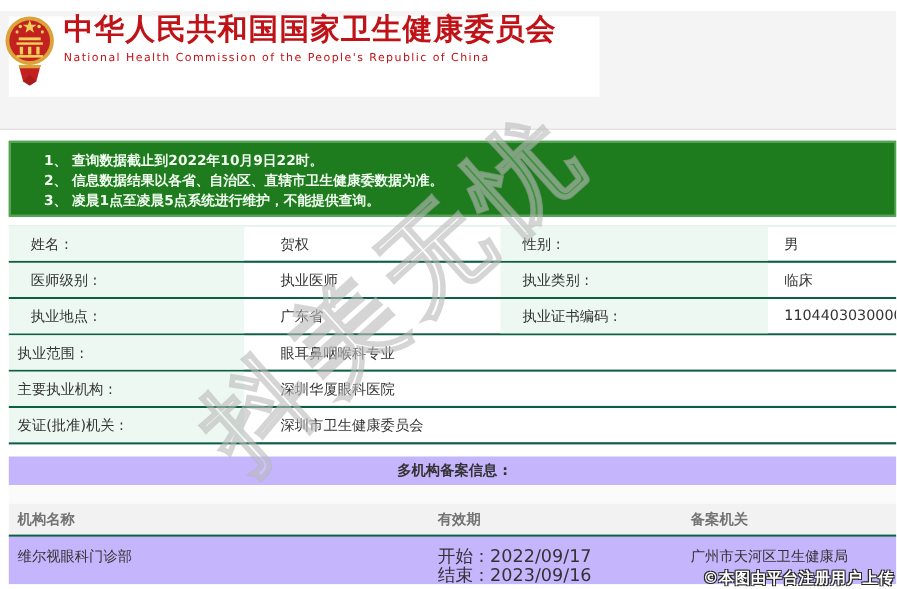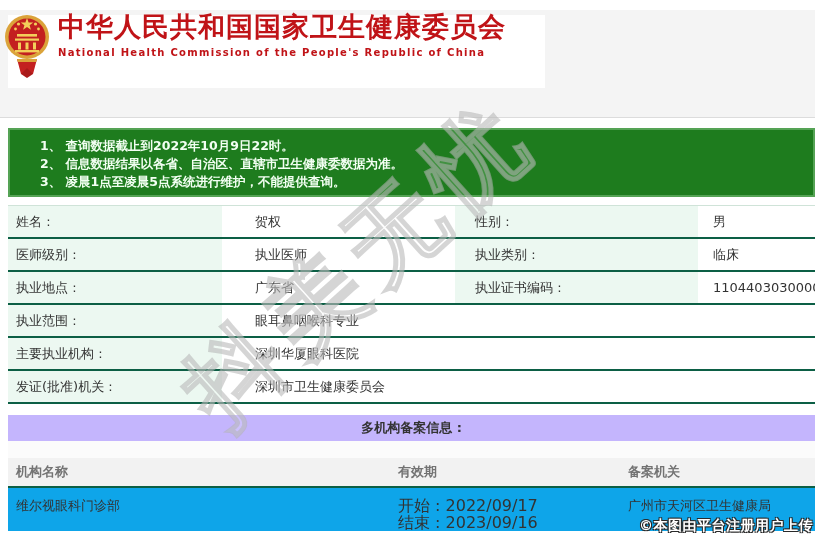--- a/index.html
+++ b/index.html
@@ -21,60 +21,60 @@
     position: absolute; left: 8px; top: 15px; width: 537px; height: 73px;
     background: #fff; display: flex; align-items: flex-start;
   }
   .emblem { position: absolute; left: 4px; top: 8px; width: 46px; height: 70px; }
   .titles { position: absolute; left: 58px; top: 10px; }
   .title-cn {
     font-size: 27px; font-weight: 700; letter-spacing: 1px;
     color: #c01317; line-height: 34px; white-space: nowrap;
   }
   .title-en {
-    font-size: 10px; font-weight: 700; letter-spacing: 1.3px;
+    font-size: 10px; font-weight: 400; letter-spacing: 1.3px;
     color: #c01317; margin-top: 3px; white-space: nowrap;
   }
   
   .notice {
     position: absolute; left: 8px; top: 128px; width: 807px; height: 69px;
     background: #1e7c1e; border: 2px solid #55a355;
     padding: 7px 10px 7px 30px;
   }
   .notice div {
     color: #f2fff2; font-size: 12.5px; font-weight: 700; line-height: 18px;
     white-space: nowrap;
   }
   
   .doctor-table {
     position: absolute; left: 8px; top: 205px; width: 807px;
     border-top: 1px solid #cfe3d8;
   }
   .drow { display: flex; height: 33px; border-bottom: 2px solid #0c5f45; background: #fff; }
   .cell { display: flex; align-items: center; font-size: 13px; color: #333; overflow: hidden; white-space: nowrap; }
   .lbl  { background: #ecf8f1; }
-  .c-l1 { width: 214px; padding-left: 8px; }
+  .c-l1 { width: 214px; padding-left: 20px; }
   .c-v1 { width: 233px; padding-left: 33px; }
   .c-l2 { width: 243px; padding-left: 20px; }
   .c-v2 { flex: 1; padding-left: 15px; }
   .c-lw { width: 214px; padding-left: 8px; }
   .c-vw { flex: 1; padding-left: 33px; }
   
   .multi { position: absolute; left: 8px; top: 415px; width: 807px; }
   .sec-title {
     height: 26px; background: #c4b5fd; display: flex; align-items: center; justify-content: center;
     font-size: 13px; font-weight: 700; color: #333;
   }
   .sec-gap { height: 17px; background: #fbfbfb; }
   .mhead {
     height: 30px; background: #f2f2f2; display: flex; align-items: center;
     border-bottom: 2px solid #0c5f45;
   }
   .mhead span { font-size: 13px; font-weight: 700; color: #737373; }
-  .mrow { display: flex; background: #0ea5e9; padding-top: 9px; }
+  .mrow { display: flex; background: #c4b5fd; padding-top: 9px; }
   .m-org { width: 390px; padding-left: 8px; font-size: 13px; }
   .m-val { width: 230px; font-size: 16px; line-height: 17px; }
   .m-auth { flex: 1; font-size: 13px; }
   .mh-org { width: 390px; padding-left: 8px; }
   .mh-val { width: 230px; }
   .mh-auth { flex: 1; }
   
   .wm-diagonal {
     position: absolute; left: 125px; top: 112px; width: 470px; height: 305px;
     display: flex; align-items: center; justify-content: center;

